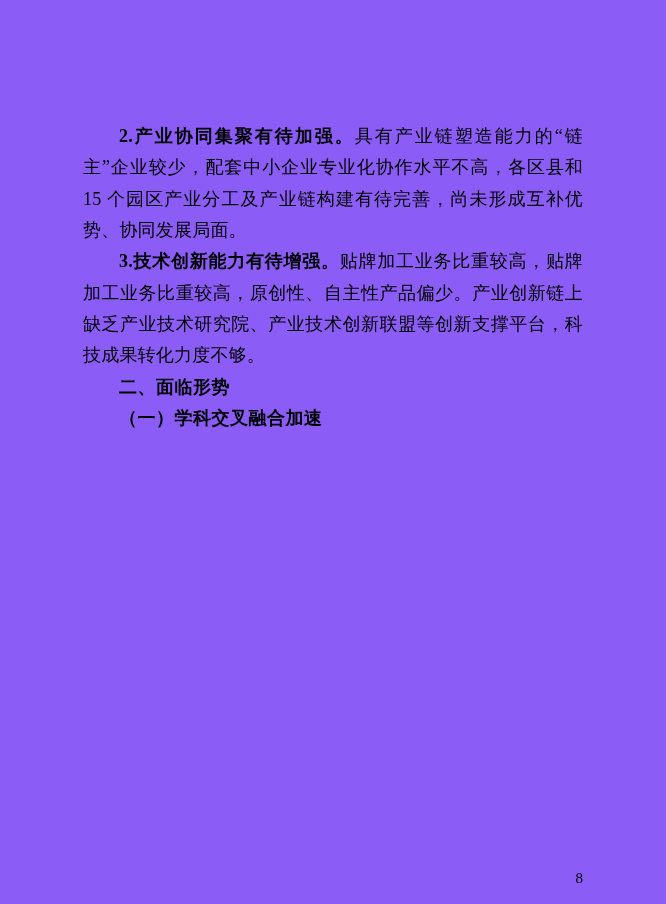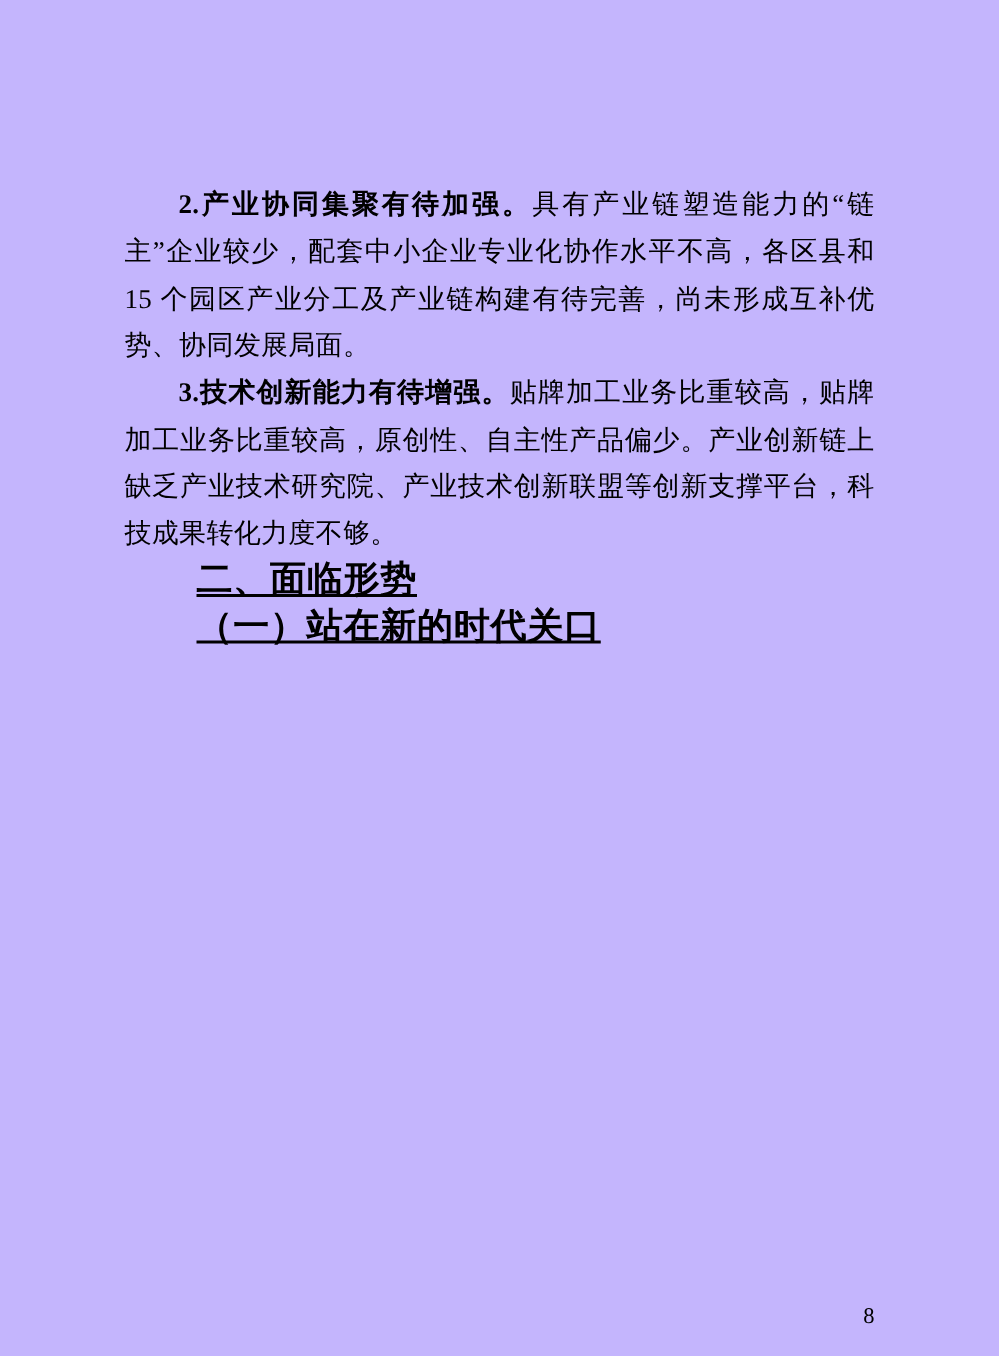--- a/index.html
+++ b/index.html
@@ -10,43 +10,42 @@
     position: relative;
     overflow: hidden;
     font-family: "Liberation Serif", "DejaVu Serif", serif;
     color: #000000;
   }
   .page {
     position: absolute;
     left: 0; top: 0;
     width: 666px;
     height: 904px;
-    background: #c4b5fd;
+    background: #8b5cf6;
   }
   .content {
     position: absolute;
     left: 83px;
     top: 121px;
     width: 500px;
   }
   .para {
     font-size: 18px;
     line-height: 31.35px;
     text-align: justify;
     text-justify: inter-character;
     text-indent: 2em;
     letter-spacing: 0.2px;
   }
   .heading {
-    font-size: 24px;
+    font-size: 18px;
     line-height: 31.35px;
     font-weight: bold;
     text-indent: 2em;
     letter-spacing: 0.5px;
-    text-decoration: underline;
   }
   .lead {
     font-weight: bold;
   }
   .pageno {
     position: absolute;
     top: 868px;
     left: 83px;
     width: 500px;
     text-align: right;
@@ -61,19 +60,19 @@
   <div class="content">
 
     <p class="para"><b class="lead">2.产业协同集聚有待加强。</b><span>具有产业链塑造能力的“链主”企业较少，配套中小企业专业化协作水平不高，各区县和 15 个园区产业分工及产业链构建有待完善，尚未形成互补优势、协同发展局面。</span></p>
 
     <p class="para"><b class="lead">3.技术创新能力有待增强。</b><span>贴牌加工业务比重较高，贴牌加工业务比重较高，原创性、自主性产品偏少。产业创新链上缺乏产业技术研究院、产业技术创新联盟等创新支撑平台，科技成果转化力度不够。</span></p>
 
 
     <p class="heading">二、面临形势</p>
 
 
-    <p class="heading">（一）站在新的时代关口</p>
+    <p class="heading">（一）学科交叉融合加速</p>
 
 
   </div>
 
   <div class="pageno">8</div>
 </div>
 
 </body></html>

